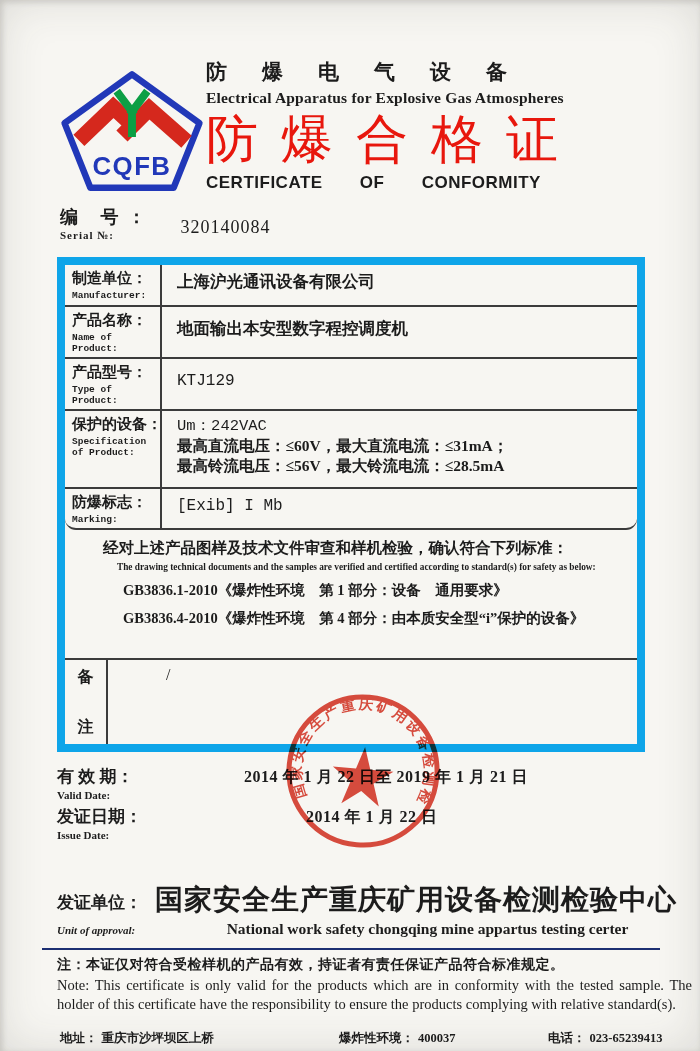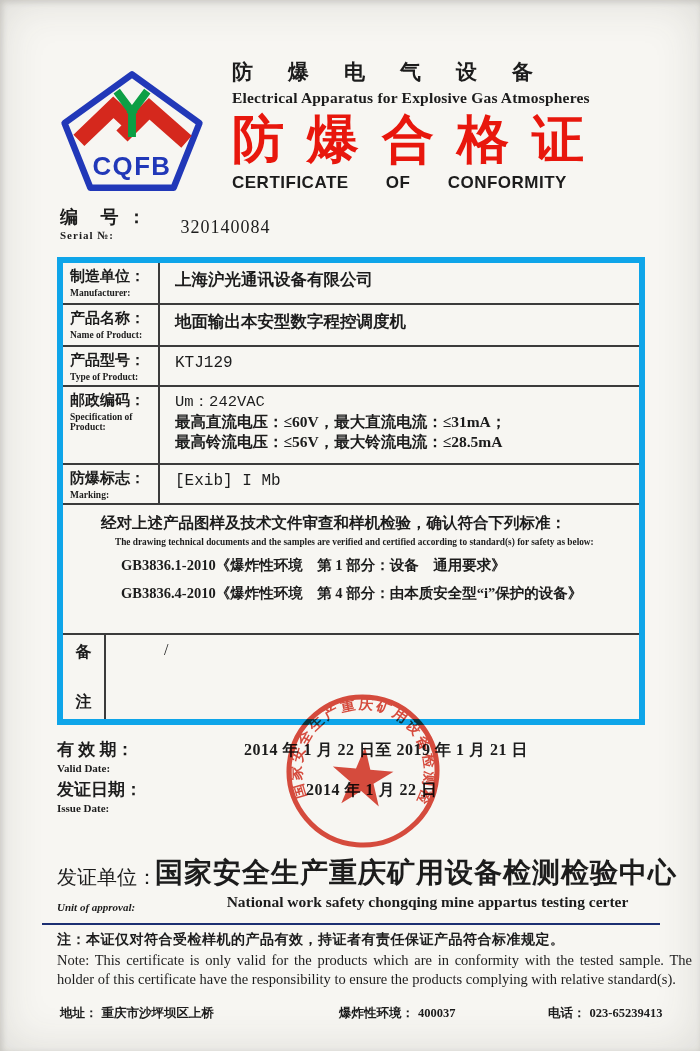--- a/index.html
+++ b/index.html
@@ -6,41 +6,41 @@
   html,body { background:#e8e7e4; }
   .page {
     position:relative; width:700px; height:1051px; margin:0 auto;
     background:#f7f6f2; color:#1c1c1c; overflow:hidden;
     font-family:"Liberation Serif", serif;
     box-shadow: inset 0 0 46px rgba(60,55,50,.14), inset 2px 2px 6px rgba(60,55,50,.18);
   }
   
   .header { display:flex; padding:56px 0 0 58px; }
   .logo { width:148px; height:122px; margin-top:14px; flex:none; }
-  .header-text { margin-left:26px; padding-top:2px; }
+  .header-text { padding-top:2px; }
   .title-cn { font-size:21px; font-weight:bold; letter-spacing:35px; white-space:nowrap; }
   .title-en { font-size:15.5px; font-weight:bold; margin-top:3px; white-space:nowrap; letter-spacing:.2px; }
-  .cert-title-cn { font-size:52px; font-weight:bold; color:var(--red); letter-spacing:23px; white-space:nowrap; margin-top:7px; line-height:1.0; }
+  .cert-title-cn { font-size:52px; font-weight:normal; color:var(--red); letter-spacing:23px; white-space:nowrap; margin-top:7px; line-height:1.0; }
   .cert-title-en { font-family:"Liberation Sans", sans-serif; font-size:17px; font-weight:bold; letter-spacing:.5px; word-spacing:32px; margin-top:7px; white-space:nowrap; }
   
   .serial { display:flex; margin:12px 0 0 60px; }
   .serial-label-cn { font-size:18px; font-weight:bold; letter-spacing:9px; }
   .serial-label-en { font-size:11px; font-weight:bold; letter-spacing:1px; }
   .serial-value { font-size:18px; margin:12px 0 0 26px; letter-spacing:1px; }
   
-  .table { margin:16px 10px 0 57px; width:588px; border:6px solid #0ea5e9; }
+  .table { margin:16px 10px 0 57px; width:588px; border:8px solid #0ea5e9; }
   .trow { display:flex; border-bottom:2px solid #3b3b3b; }
   .tlabel { width:97px; flex:none; border-right:2px solid #3b3b3b; padding:4px 2px 3px 7px; }
   .lab-cn { font-size:15px; font-weight:bold; white-space:nowrap; }
-  .lab-en { font-size:9.5px; font-weight:bold; margin-top:2px; }
+  .lab-en { font-size:9.5px; font-weight:bold; margin-top:2px;font-family:Liberation Mono, monospace; }
   .tvalue { flex:1; padding:6px 6px 12px 15px; display:flex; flex-direction:column; justify-content:center; }
   .v-cjk { font-size:16.5px; font-weight:bold; }
   .v-lat { font-size:16px; font-family:"Liberation Mono", monospace; }
   .r1 { min-height:42px; } .r2 { min-height:42px; } .r3 { min-height:40px; }
-  .r4 { min-height:58px; } .r5 { min-height:40px; }
+  .r4 { min-height:58px; } .r5 { min-height:40px;border-radius:11px; }
   .spec-line { font-size:15.5px; font-weight:bold; line-height:1.25; }
   .spec-line.first { font-family:"Liberation Mono", monospace; font-weight:normal; }
   
   .standards { border-bottom:2px solid #3b3b3b; padding:8px 10px 30px 12px; }
   .std-intro-cn { font-size:15.5px; font-weight:bold; padding-left:26px; }
   .std-intro-en { font-size:9.3px; font-weight:bold; padding-left:40px; margin-top:3px; }
   .std-item { font-size:14.5px; font-weight:bold; padding-left:46px; margin-top:9px; }
   
   .remark { height:84px; border-bottom:none; }
   .rlabel { width:43px; flex:none; border-right:2px solid #3b3b3b; display:flex; flex-direction:column; justify-content:space-between; align-items:center; padding:7px 0 6px; font-size:16px; font-weight:bold; }
@@ -50,21 +50,21 @@
   .drow { display:flex; align-items:baseline;gap:12px; }
   .dlabel-cn { width:175px; flex:none; font-size:17px; font-weight:bold; }
   .dlabel-en { font-size:11px; font-weight:bold; margin-top:1px; }
   .dvalue { font-size:16px; font-weight:bold; letter-spacing:.5px; }
   .dvalue.issue { margin-left:62px; }
   
   .stamp { position:absolute; left:281px; top:687px; width:164px; height:168px; mix-blend-mode:multiply; opacity:.9; transform:rotate(5deg); pointer-events:none; }
   
   .approval { display:flex; margin:40px 0 0 57px; align-items:flex-start; }
   .appr-labels { width:98px; flex:none; padding-top:10px; }
-  .appr-label-cn { font-size:20px; font-weight:normal; white-space:nowrap; }
+  .appr-label-cn { font-size:17px; font-weight:bold; white-space:nowrap; }
   .appr-label-en { font-size:11px; font-weight:bold; margin-top:10px; white-space:nowrap;font-style:italic; }
   .appr-values { flex:1; }
   .appr-cn { font-size:28px; font-weight:bold; letter-spacing:1px; white-space:nowrap; }
   .appr-en { font-size:15.5px; font-weight:bold; text-align:center; margin-top:1px; }
   
   .divider { margin:10px 40px 0 42px; border-top:2.5px solid var(--navy); }
   .note { margin:6px 8px 0 57px; }
   .note-cn { font-size:14px; font-weight:bold; letter-spacing:.5px; }
   .note-en { font-size:14.5px; line-height:1.3; margin-top:2px; text-align:justify; }
   
@@ -132,21 +132,21 @@
         <div class="lab-cn">产品型号：</div>
         <div class="lab-en">Type of Product:</div>
       </div>
       <div class="tvalue">
           <div class="v-lat">KTJ129</div>
         </div>
     </div>
 
     <div class="trow r4">
       <div class="tlabel">
-        <div class="lab-cn">邮政编码：</div>
+        <div class="lab-cn">保护的设备：</div>
         <div class="lab-en">Specification of Product:</div>
       </div>
       <div class="tvalue">
         <div class="spec-line first">Um：242VAC</div>
         <div class="spec-line">最高直流电压：≤60V，最大直流电流：≤31mA；</div>
         <div class="spec-line">最高铃流电压：≤56V，最大铃流电流：≤28.5mA</div>
       </div>
     </div>
 
     <div class="trow r5">

